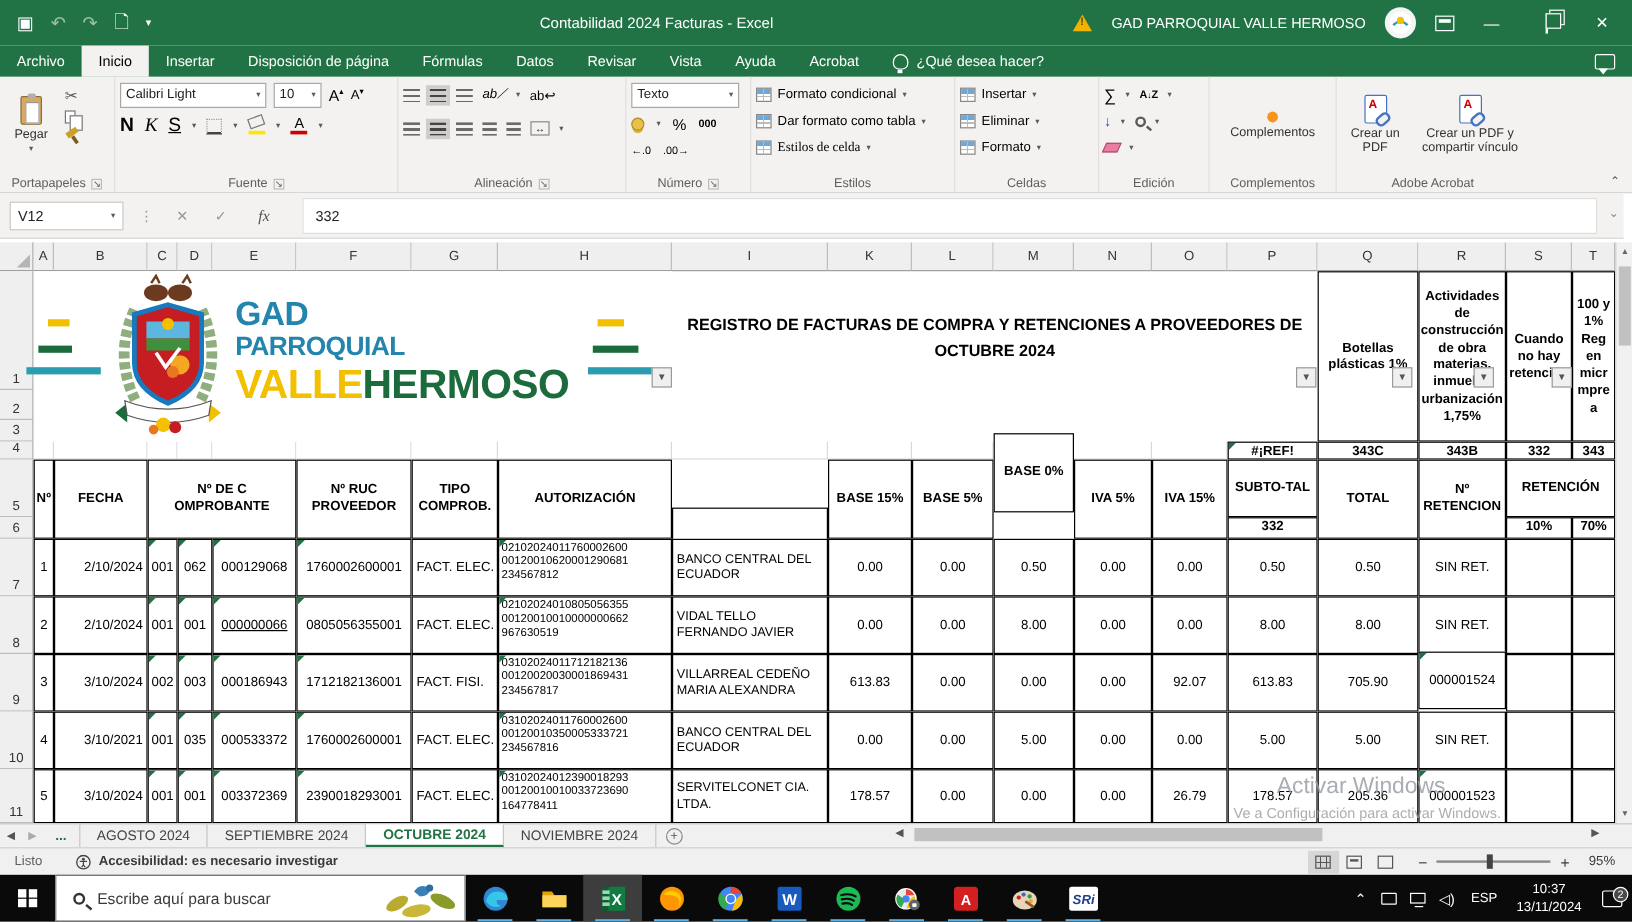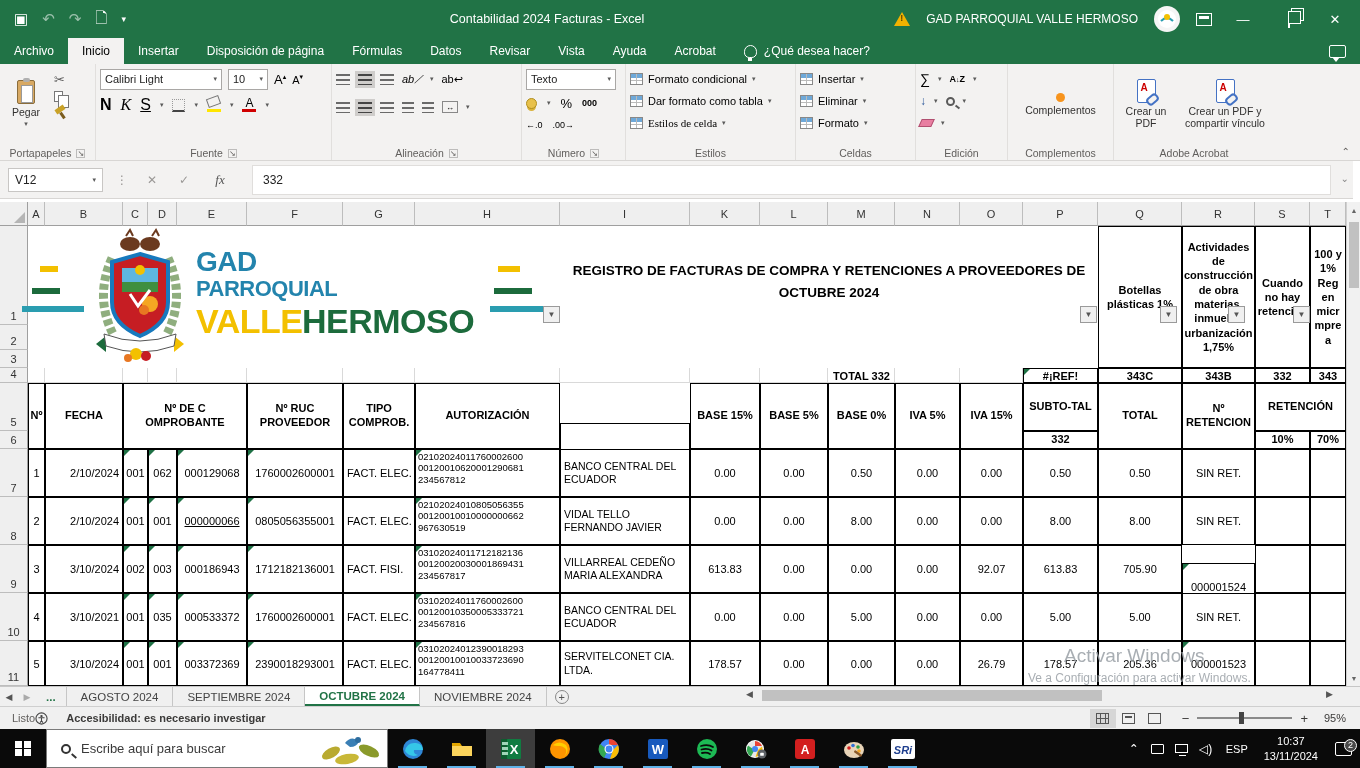--- a/index.html
+++ b/index.html
@@ -476,21 +476,21 @@
       <div class="cell tbl" style="left: 1310px; top: 368px; width: 36px; height: 15px; z-index: 2; font-size: 11px;">343</div>
       <div class="cell tbl" style="left: 28px; top: 383px; width: 17px; height: 66px; z-index: 3; font-size: 11px; line-height: 1.25; text-align: center; white-space: normal; padding: 1px;">Nº</div>
       <div class="cell tbl" style="left: 45px; top: 383px; width: 78px; height: 66px; z-index: 3; font-size: 11px; line-height: 1.25; text-align: center; white-space: normal; padding: 1px;">FECHA</div>
       <div class="cell tbl" style="left: 123px; top: 383px; width: 124px; height: 66px; z-index: 3; font-size: 11px; line-height: 1.25; text-align: center; white-space: normal; padding: 1px;">Nº DE C OMPROBANTE</div>
       <div class="cell tbl" style="left: 247px; top: 383px; width: 96px; height: 66px; z-index: 3; font-size: 11px; line-height: 1.25; text-align: center; white-space: normal; padding: 1px;">Nº RUC PROVEEDOR</div>
       <div class="cell tbl" style="left: 343px; top: 383px; width: 72px; height: 66px; z-index: 3; font-size: 11px; line-height: 1.25; text-align: center; white-space: normal; padding: 1px;">TIPO COMPROB.</div>
       <div class="cell tbl" style="left: 415px; top: 383px; width: 145px; height: 66px; z-index: 3; font-size: 11px; line-height: 1.25; text-align: center; white-space: normal; padding: 1px;">AUTORIZACIÓN</div>
       <div class="cell tbl" style="left: 560px; top: 383px; width: 130px; height: 66px; z-index: 3; font-size: 11px; line-height: 1.25; text-align: center; white-space: normal; padding: 1px; margin-top: 40px;">PROVEEDOR</div>
       <div class="cell tbl" style="left: 690px; top: 383px; width: 70px; height: 66px; z-index: 3; font-size: 11px; line-height: 1.25; text-align: center; white-space: normal; padding: 1px;">BASE 15%</div>
       <div class="cell tbl" style="left: 760px; top: 383px; width: 68px; height: 66px; z-index: 3; font-size: 11px; line-height: 1.25; text-align: center; white-space: normal; padding: 1px;">BASE 5%</div>
-      <div class="cell tbl" style="left: 828px; top: 383px; width: 67px; height: 66px; z-index: 3; font-size: 11px; line-height: 1.25; text-align: right; white-space: normal; padding: 1px;">BASE 0%</div>
+      <div class="cell tbl" style="left: 828px; top: 361px; width: 67px; height: 66px; z-index: 3; font-size: 11px; line-height: 1.25; text-align: right; white-space: normal; padding: 1px;">BASE 0%</div>
       <div class="cell tbl" style="left: 895px; top: 383px; width: 65px; height: 66px; z-index: 3; font-size: 11px; line-height: 1.25; text-align: center; white-space: normal; padding: 1px;">IVA 5%</div>
       <div class="cell tbl" style="left: 960px; top: 383px; width: 63px; height: 66px; z-index: 3; font-size: 11px; line-height: 1.25; text-align: center; white-space: normal; padding: 1px;">IVA 15%</div>
       <div class="cell tbl" style="left: 1023px; top: 383px; width: 75px; height: 48px; z-index: 3; font-size: 11px; line-height: 1.25; text-align: center; white-space: normal; padding: 1px;">SUBTO-TAL</div>
       <div class="cell tbl" style="left: 1023px; top: 431px; width: 75px; height: 18px; z-index: 3; font-size: 11px; line-height: 1.25; text-align: center; white-space: normal; padding: 1px;">332</div>
       <div class="cell tbl" style="left: 1098px; top: 383px; width: 84px; height: 66px; z-index: 3; font-size: 11px; line-height: 1.25; text-align: center; white-space: normal; padding: 1px;">TOTAL</div>
       <div class="cell tbl" style="left: 1182px; top: 383px; width: 73px; height: 66px; z-index: 3; font-size: 11px; line-height: 1.25; text-align: center; white-space: normal; padding: 1px;">Nº RETENCION</div>
       <div class="cell tbl" style="left: 1255px; top: 383px; width: 91px; height: 48px; z-index: 3; font-size: 11px; line-height: 1.25; text-align: center; white-space: normal; padding: 1px;">RETENCIÓN</div>
       <div class="cell tbl" style="left: 1255px; top: 431px; width: 55px; height: 18px; z-index: 3; font-size: 11px; line-height: 1.25; text-align: center; white-space: normal; padding: 1px;">10%</div>
       <div class="cell tbl" style="left: 1310px; top: 431px; width: 36px; height: 18px; z-index: 3; font-size: 11px; line-height: 1.25; text-align: center; white-space: normal; padding: 1px;">70%</div>
       <div class="cell dcell" style="left: 28px; top: 449px; width: 17px; height: 48px; z-index: 3;">1</div>
@@ -540,21 +540,21 @@
       <div class="cell dcell left" style="left: 343px; top: 545px; width: 72px; height: 48px; z-index: 3;">FACT. FISI.</div>
       <div class="cell dcell tiny" style="left: 415px; top: 545px; width: 145px; height: 48px; z-index: 3;">03102024011712182136 00120020030001869431 234567817<span class="gc"></span></div>
       <div class="cell dcell left" style="left: 560px; top: 545px; width: 130px; height: 48px; z-index: 3; font-size: 10.5px; line-height: 1.25; white-space: normal; text-align: left; align-items: center;">VILLARREAL CEDEÑO MARIA ALEXANDRA</div>
       <div class="cell dcell" style="left: 690px; top: 545px; width: 70px; height: 48px; z-index: 3;">613.83</div>
       <div class="cell dcell" style="left: 760px; top: 545px; width: 68px; height: 48px; z-index: 3;">0.00</div>
       <div class="cell dcell" style="left: 828px; top: 545px; width: 67px; height: 48px; z-index: 3;">0.00</div>
       <div class="cell dcell" style="left: 895px; top: 545px; width: 65px; height: 48px; z-index: 3;">0.00</div>
       <div class="cell dcell" style="left: 960px; top: 545px; width: 63px; height: 48px; z-index: 3;">92.07</div>
       <div class="cell dcell" style="left: 1023px; top: 545px; width: 75px; height: 48px; z-index: 3;">613.83</div>
       <div class="cell dcell" style="left: 1098px; top: 545px; width: 84px; height: 48px; z-index: 3;">705.90</div>
-      <div class="cell dcell" style="left: 1182px; top: 563px; width: 73px; height: 48px; z-index: 3;">000001524<span class="gc"></span></div>
+      <div class="cell dcell" style="left: 1182px; top: 543px; width: 73px; height: 48px; z-index: 3;">000001524<span class="gc"></span></div>
       <div class="cell dcell" style="left: 1255px; top: 545px; width: 55px; height: 48px; z-index: 3;"></div>
       <div class="cell dcell" style="left: 1310px; top: 545px; width: 36px; height: 48px; z-index: 3;"></div>
       <div class="cell dcell" style="left: 28px; top: 593px; width: 17px; height: 48px; z-index: 3;">4</div>
       <div class="cell dcell right" style="left: 45px; top: 593px; width: 78px; height: 48px; z-index: 3;">3/10/2021</div>
       <div class="cell dcell" style="left: 123px; top: 593px; width: 25px; height: 48px; z-index: 3;">001<span class="gc"></span></div>
       <div class="cell dcell" style="left: 148px; top: 593px; width: 29px; height: 48px; z-index: 3;">035<span class="gc"></span></div>
       <div class="cell dcell" style="left: 177px; top: 593px; width: 70px; height: 48px; z-index: 3;">000533372<span class="gc"></span></div>
       <div class="cell dcell" style="left: 247px; top: 593px; width: 96px; height: 48px; z-index: 3;">1760002600001<span class="gc"></span></div>
       <div class="cell dcell left" style="left: 343px; top: 593px; width: 72px; height: 48px; z-index: 3;">FACT. ELEC.</div>
       <div class="cell dcell tiny" style="left: 415px; top: 593px; width: 145px; height: 48px; z-index: 3;">03102024011760002600 00120010350005333721 234567816<span class="gc"></span></div>
@@ -613,21 +613,21 @@
         <span>+</span>
       </span>
     </div>
   <span id="hscroll-l">◀</span>
   <div id="htrack"></div>
   <div id="hthumb"></div>
   <span id="hscroll-r">▶</span>
 
   <div id="statusbar">
     <span style="padding-left:12px;color:#605e5c">Listo</span>
-    <span style="display:flex;align-items:flex-start;gap:18px">
+    <span style="margin-left:28px;display:flex;align-items:flex-start;gap:6px">
       <svg width="13" height="13" viewBox="0 0 14 14">
           <circle cx="7" cy="7" r="6" fill="none" stroke="#444" stroke-width="1.2"></circle>
           <circle cx="7" cy="4.4" r="1.3" fill="#444"></circle>
           <path d="M3.7 6.2 h6.6 M7 6.2 V9.5 M5.4 11.5 L7 9.5 L8.6 11.5" stroke="#444" stroke-width="1.1" fill="none"></path>
         </svg>
       <b style="font-weight:bold;color:#3b3a39">Accesibilidad: es necesario investigar</b>
     </span>
     <span style="margin-left:auto;display:flex;align-items:center;">
       <span class="viewbtn sel">
           <span class="vb-ic vb-grid"></span>

